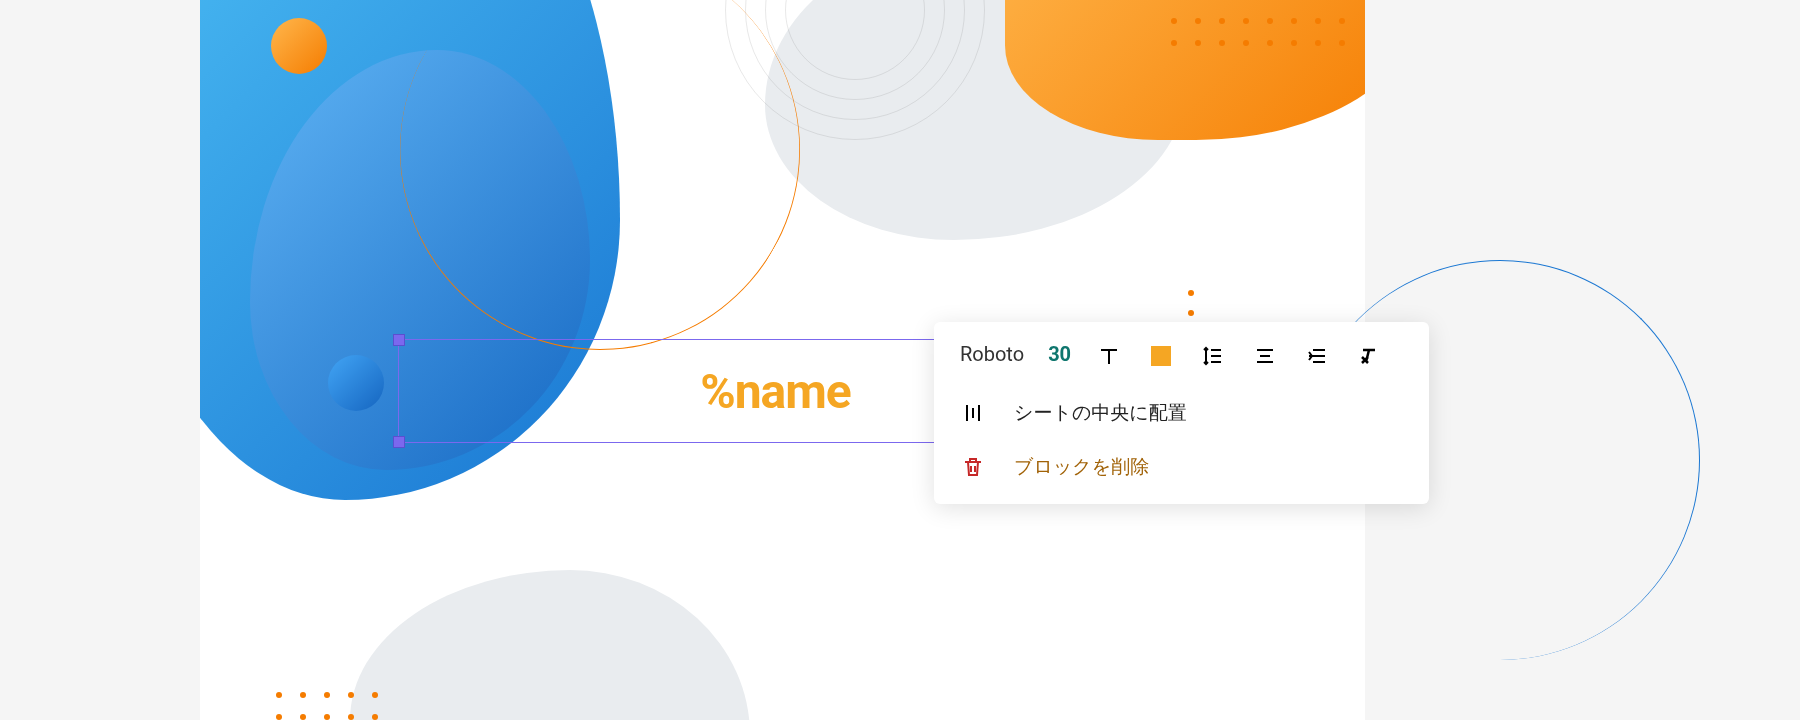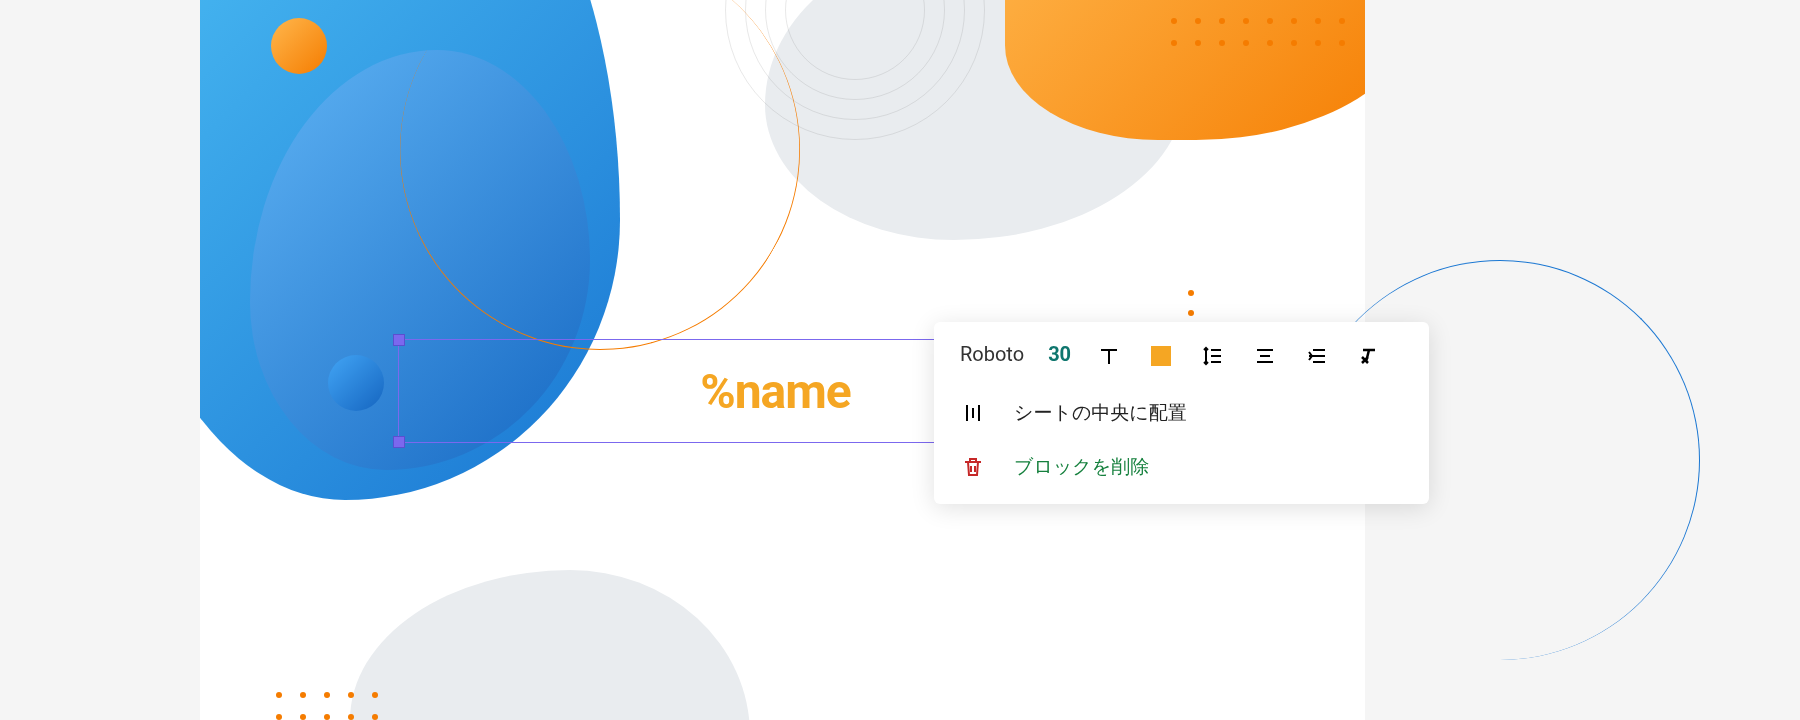--- a/index.html
+++ b/index.html
@@ -220,21 +220,21 @@
     }
     .menu-item {
       display: flex;
       align-items: center;
       gap: 28px;
       padding: 14px 26px;
       cursor: pointer;
       font-size: 19px;
       color: #222;
     }
-    .menu-item.danger { color: #15803d; }
+    .menu-item.danger { color: #a16207; }
     .menu-item.danger svg { stroke: #c62828; }
     .menu-icon {
       width: 26px;
       height: 26px;
       display: flex;
       align-items: center;
       justify-content: center;
       flex-shrink: 0;
     }
   </style>

